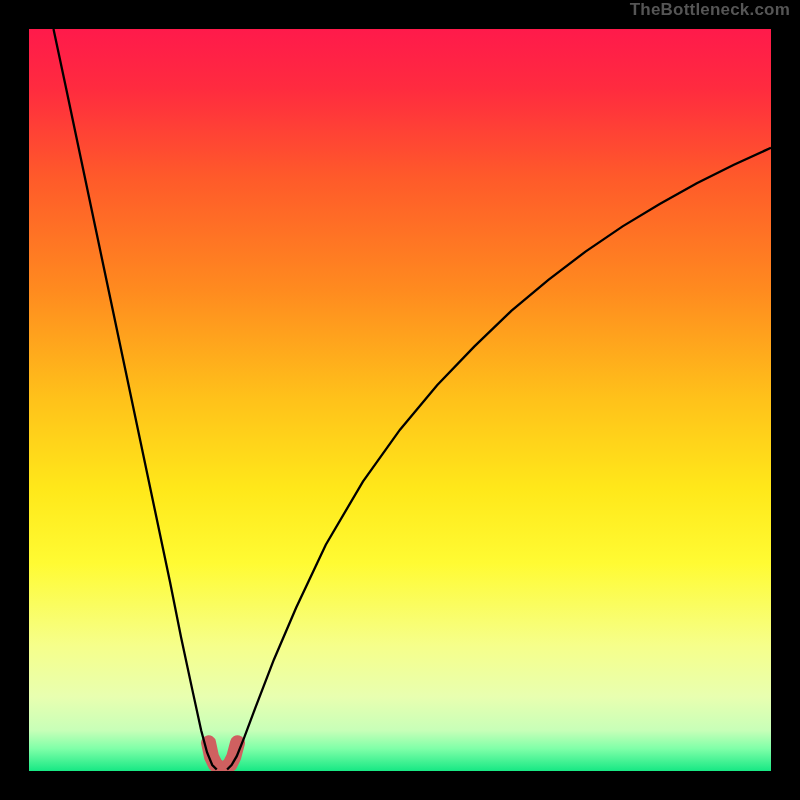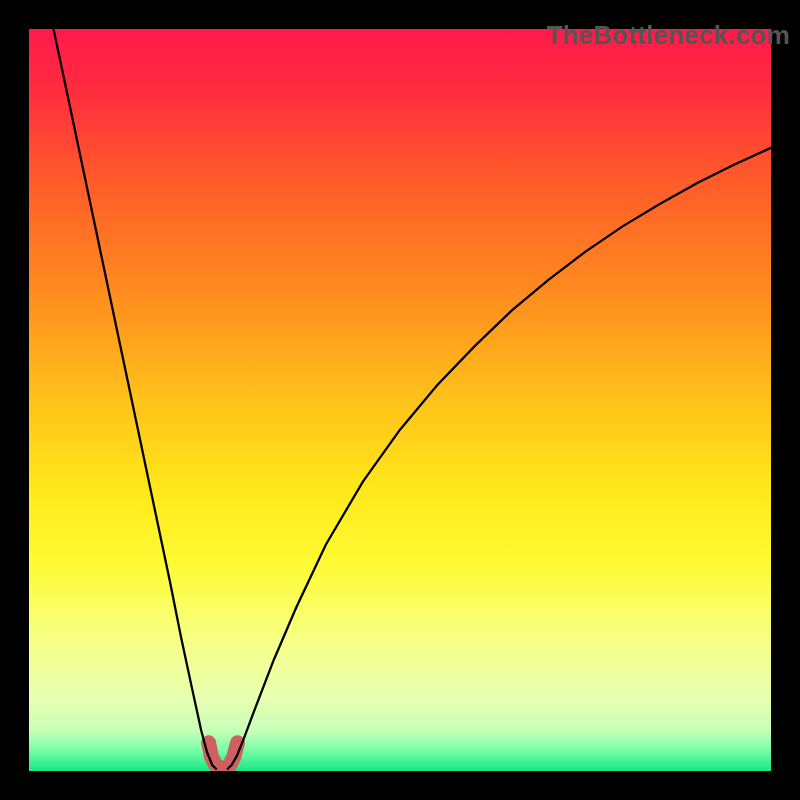--- a/index.html
+++ b/index.html
@@ -19,25 +19,24 @@
   }
   .plot {
     position: absolute;
     box-sizing: border-box;
   }
   .watermark {
     position: absolute;
     top: 0;
     right: 10px;
     color: #555;
-    font-size: 26px;
+    font-size: 17px;
     font-weight: bold;
     letter-spacing: 0.2px;
     user-select: none;
-    margin-top: 20px;
   }
   svg { display: block; }
 </style>
 </head>
 <body>
 
 <div class="frame">
   <div class="plot" style="left: 29px; top: 29px; width: 742px; height: 742px;">
     <svg id="plot-svg" xmlns="http://www.w3.org/2000/svg" width="742" height="742" viewBox="0 0 742 742">
         <defs>

